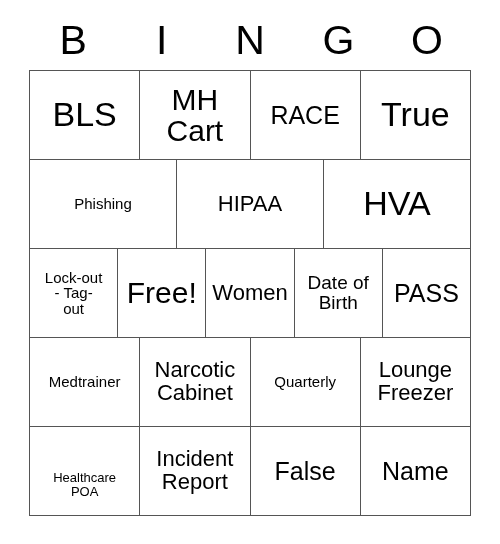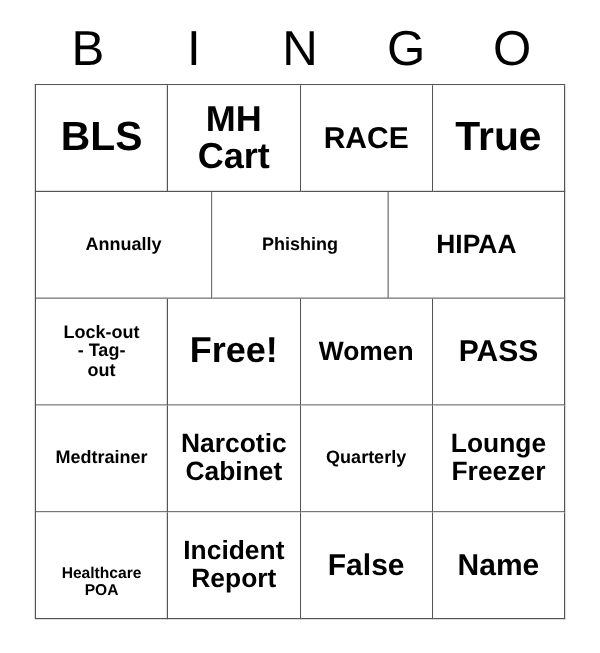--- a/index.html
+++ b/index.html
@@ -46,21 +46,20 @@
     left: 29px;
     top: 70px;
     width: 442px;
     height: 446px;
     box-sizing: border-box;
     border-top: 1.5px solid #555555;
     border-left: 1.5px solid #555555;
     display: flex;
     flex-direction: column;
     background: #ffffff;
-    font-weight: bold;
   }
   .grid-row {
     flex: 1 1 0;
     display: flex;
     min-height: 0;
   }
   .cell {
     flex: 1 1 0;
     min-width: 0;
     box-sizing: border-box;
@@ -117,41 +116,45 @@
       <div class="cell fs-lg">
           <span class="cell-text">RACE</span>
         </div>
       <div class="cell fs-xxl">
           <span class="cell-text">True</span>
         </div>
     </div>
 
     <div class="grid-row">
       <div class="cell fs-xs">
-          <span class="cell-text">Annually</span>
-        </div>
-      <div class="cell fs-xs">
           <span class="cell-text">Phishing</span>
         </div>
       <div class="cell fs-md">
           <span class="cell-text">HIPAA</span>
+        </div>
+      <div class="cell fs-xxl">
+          <span class="cell-text">HVA</span>
         </div>
     </div>
 
     <div class="grid-row">
       <div class="cell fs-xs">
           <span class="cell-text">Lock-out
 - Tag-
 out</span>
         </div>
       <div class="cell fs-xl">
           <span class="cell-text">Free!</span>
         </div>
       <div class="cell fs-md">
           <span class="cell-text">Women</span>
+        </div>
+      <div class="cell fs-sm">
+          <span class="cell-text">Date of
+Birth</span>
         </div>
       <div class="cell fs-lg">
           <span class="cell-text">PASS</span>
         </div>
     </div>
 
     <div class="grid-row">
       <div class="cell fs-xs">
           <span class="cell-text">Medtrainer</span>
         </div>

